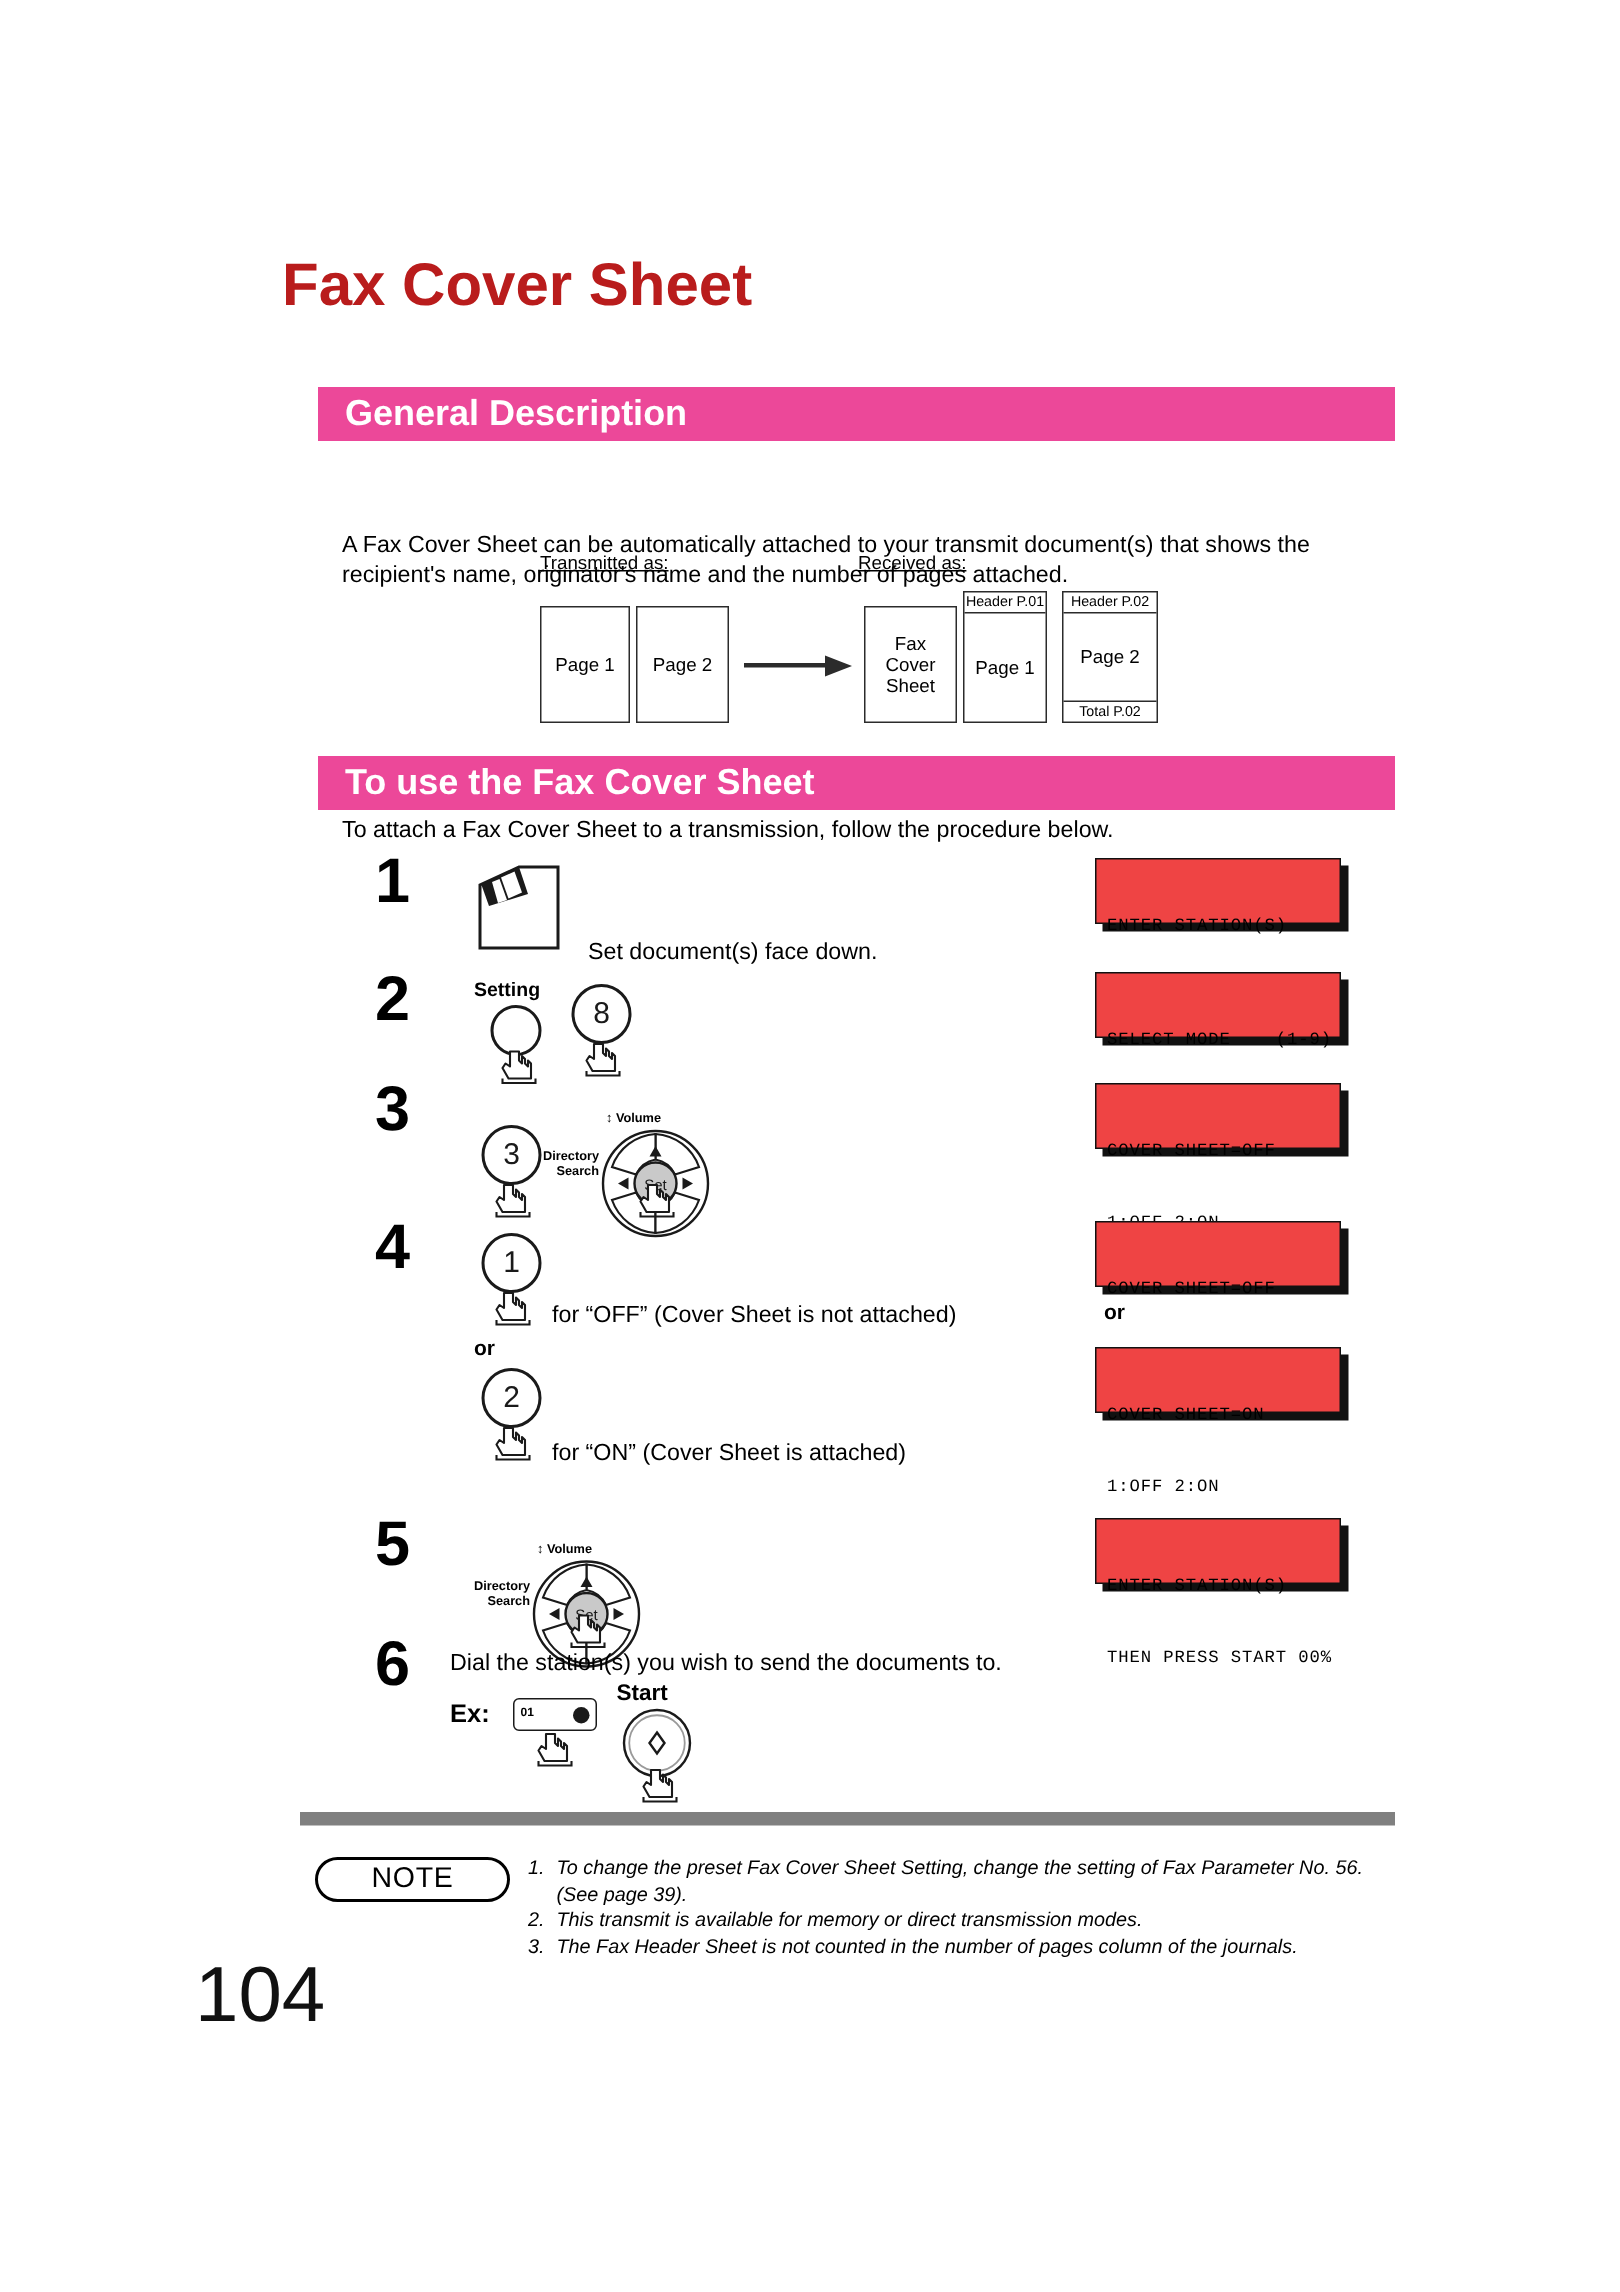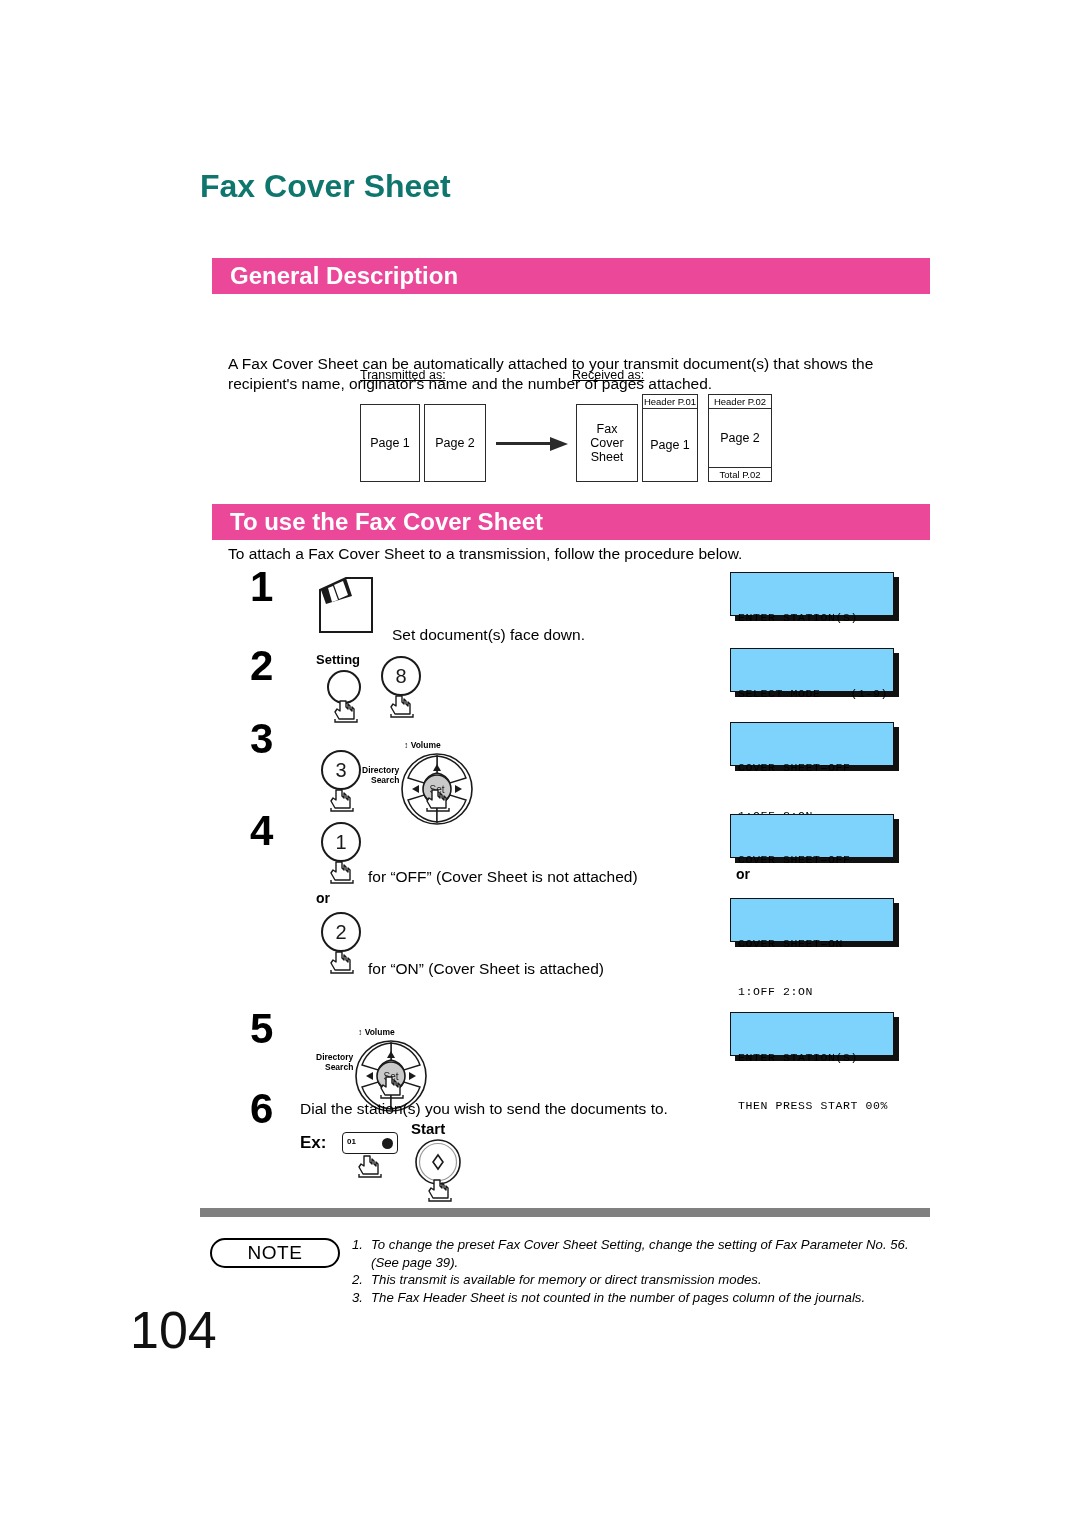--- a/index.html
+++ b/index.html
@@ -12,25 +12,25 @@
     height: 1528px;
     position: relative;
     font-family: "Liberation Sans", sans-serif;
     color: #000;
     overflow: hidden;
   }
 
   
   #page-title {
     position: absolute;
-    left: 200px;
+    left: 188px;
     top: 168px;
-    font-size: 32px;
+    font-size: 40px;
     font-weight: bold;
-    color: #0f766e;
+    color: #b91c1c;
     letter-spacing: 0px;
   }
 
   
   .section-bar {
     position: absolute;
     left: 212px;
     width: 718px;
     height: 36px;
     background: #ec4899;
@@ -230,21 +230,21 @@
     line-height: 9.5px;
     white-space: nowrap;
     text-align: right;
   }
 
   
   .lcd {
     position: absolute;
     width: 164px;
     height: 44px;
-    background: #7dd3fc;
+    background: #ef4444;
     border: 1.6px solid #111;
     box-sizing: border-box;
     box-shadow: 5px 5px 0 0 #111;
     padding: 5px 6px 0 7px;
     font-family: "Liberation Mono", monospace;
     font-size: 11.5px;
     line-height: 16px;
     letter-spacing: 0.6px;
     white-space: pre;
   }

